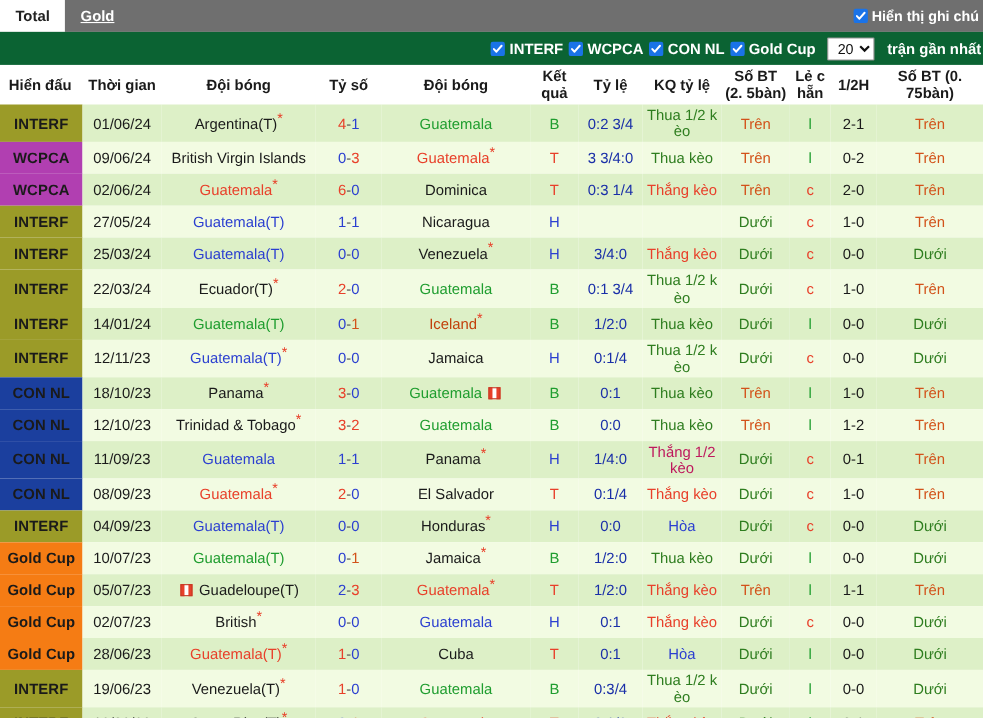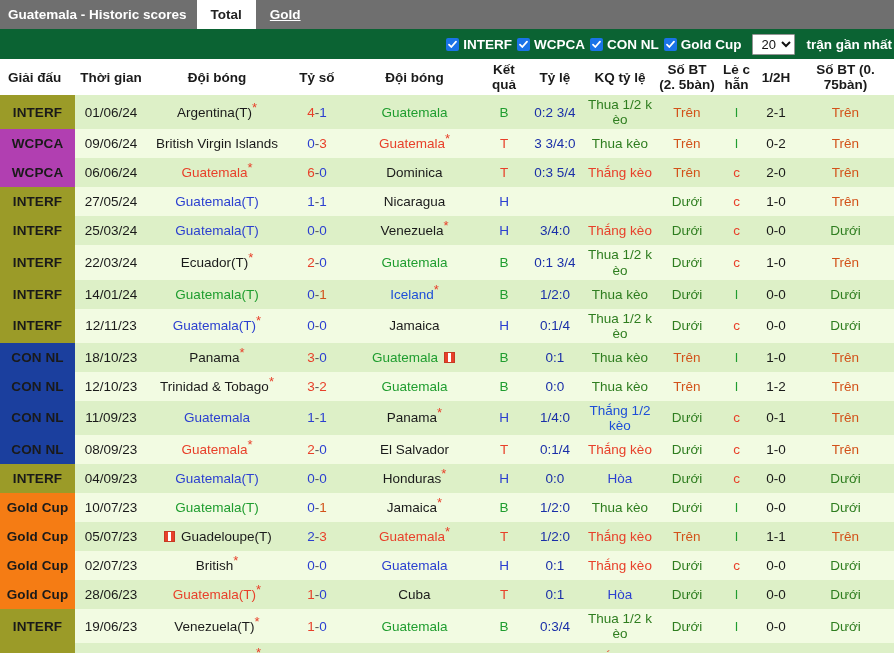--- a/index.html
+++ b/index.html
@@ -150,26 +150,33 @@
     border:1px solid #c53a25;
     margin: 0 2px;
   }
 
   .two-line { line-height: 1.05; margin-left: 12px; }
 </style>
 </head>
 <body>
 
 <div class="topbar">
-  <div class="topbar-title">Guatemala - Historic scores</div>
   <div class="tab active">
     <span>Total</span>
   </div>
   <div class="tab link">
     <span>Gold</span>
+  </div>
+  <div class="topbar-right">
+    <span class="cb">
+      <svg width="11" height="11" viewBox="0 0 11 11">
+          <path d="M2 5.6 L4.3 8 L9 2.6" stroke="#fff" stroke-width="1.8" fill="none" stroke-linecap="round" stroke-linejoin="round"></path>
+        </svg>
+    </span>
+    <span class="note-label">Hiển thị ghi chú</span>
   </div>
 </div>
 
 <div class="filterbar">
   <div class="filt">
     <span class="cb">
       <svg width="11" height="11" viewBox="0 0 11 11">
           <path d="M2 5.6 L4.3 8 L9 2.6" stroke="#fff" stroke-width="1.8" fill="none" stroke-linecap="round" stroke-linejoin="round"></path>
         </svg>
     </span>
@@ -215,21 +222,21 @@
       <col style="width:44px">
       <col style="width:58px">
       <col style="width:72px">
     <col style="width:62px">
       <col style="width:37px">
       <col style="width:42px">
       <col style="width:97px">
   </colgroup>
   <thead>
     <tr>
-      <th class="lg">Giải đấu</th>
+      <th class="lg">Hiển đấu</th>
       <th>Thời gian</th>
       <th>Đội bóng</th>
       <th>Tỷ số</th>
       <th>Đội bóng</th>
       <th>Kết quả</th>
       <th>Tỷ lệ</th>
       <th>KQ tỷ lệ</th>
       <th>Số BT (2. 5bàn)</th>
       <th>Lẻ c hẵn</th>
       <th>1/2H</th>
@@ -260,26 +267,26 @@
         <td style="color:#e8402a">T</td>
         <td style="color:#1a2fa8">3 3/4:0</td>
         <td class="two-line" style="color:#2e7d1f">Thua kèo</td>
         <td style="color:#d2521a">Trên</td>
         <td style="color:#1f9d2f">l</td>
         <td>0-2</td>
         <td style="color:#d2521a">Trên</td>
       </tr>
       <tr class="r-odd">
         <td class="league" style="background:#b13fb1">WCPCA</td>
-        <td class="time">06/06/24</td>
+        <td class="time">02/06/24</td>
         <td class="home"><span style="color:#e8402a">Guatemala</span><span class="star">*</span></td>
         <td class="score"><span style="color:#e8402a">6</span><span style="color:#555">-</span><span style="color:#2b3fd0">0</span></td>
         <td class="away"><span style="color:#1a1a1a">Dominica</span></td>
         <td style="color:#e8402a">T</td>
-        <td style="color:#1a2fa8">0:3 5/4</td>
+        <td style="color:#1a2fa8">0:3 1/4</td>
         <td class="two-line" style="color:#e8402a">Thắng kèo</td>
         <td style="color:#d2521a">Trên</td>
         <td style="color:#e8402a">c</td>
         <td>2-0</td>
         <td style="color:#d2521a">Trên</td>
       </tr>
       <tr class="r-even">
         <td class="league" style="background:#9b9b28">INTERF</td>
         <td class="time">27/05/24</td>
         <td class="home"><span style="color:#2b3fd0">Guatemala(T)</span></td>
@@ -319,21 +326,21 @@
         <td style="color:#2e7d1f">Dưới</td>
         <td style="color:#e8402a">c</td>
         <td>1-0</td>
         <td style="color:#d2521a">Trên</td>
       </tr>
       <tr class="r-odd">
         <td class="league" style="background:#9b9b28">INTERF</td>
         <td class="time">14/01/24</td>
         <td class="home"><span style="color:#1f9d2f">Guatemala(T)</span></td>
         <td class="score"><span style="color:#2b3fd0">0</span><span style="color:#555">-</span><span style="color:#d2521a">1</span></td>
-        <td class="away"><span style="color:#1d4ed8">Iceland</span><span class="star">*</span></td>
+        <td class="away"><span style="color:#c2410c">Iceland</span><span class="star">*</span></td>
         <td style="color:#1f9d2f">B</td>
         <td style="color:#1a2fa8">1/2:0</td>
         <td class="two-line" style="color:#2e7d1f">Thua kèo</td>
         <td style="color:#2e7d1f">Dưới</td>
         <td style="color:#1f9d2f">l</td>
         <td>0-0</td>
         <td style="color:#2e7d1f">Dưới</td>
       </tr>
       <tr class="r-even">
         <td class="league" style="background:#9b9b28">INTERF</td>
@@ -378,21 +385,21 @@
         <td style="color:#d2521a">Trên</td>
       </tr>
       <tr class="r-odd">
         <td class="league" style="background:#1b3f9e">CON NL</td>
         <td class="time">11/09/23</td>
         <td class="home"><span style="color:#2b3fd0">Guatemala</span></td>
         <td class="score"><span style="color:#2b3fd0">1</span><span style="color:#555">-</span><span style="color:#2b3fd0">1</span></td>
         <td class="away"><span style="color:#1a1a1a">Panama</span><span class="star">*</span></td>
         <td style="color:#2b3fd0">H</td>
         <td style="color:#1a2fa8">1/4:0</td>
-        <td class="two-line" style="color:#1d4ed8">Thắng 1/2 kèo</td>
+        <td class="two-line" style="color:#be185d">Thắng 1/2 kèo</td>
         <td style="color:#2e7d1f">Dưới</td>
         <td style="color:#e8402a">c</td>
         <td>0-1</td>
         <td style="color:#d2521a">Trên</td>
       </tr>
       <tr class="r-even">
         <td class="league" style="background:#1b3f9e">CON NL</td>
         <td class="time">08/09/23</td>
         <td class="home"><span style="color:#e8402a">Guatemala</span><span class="star">*</span></td>
         <td class="score"><span style="color:#e8402a">2</span><span style="color:#555">-</span><span style="color:#2b3fd0">0</span></td>

